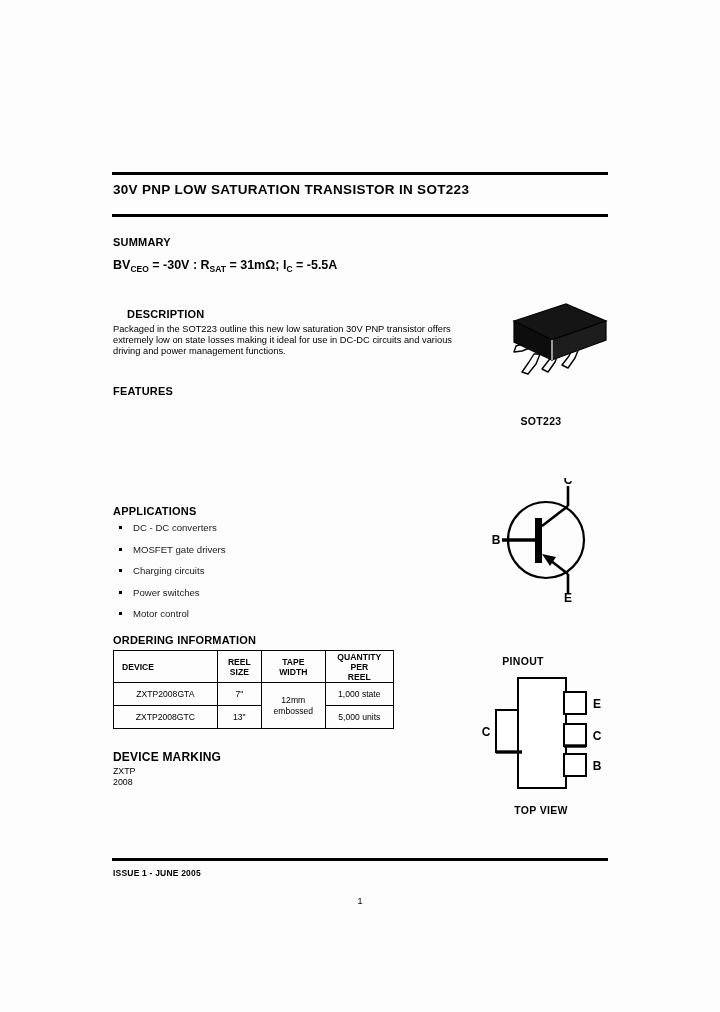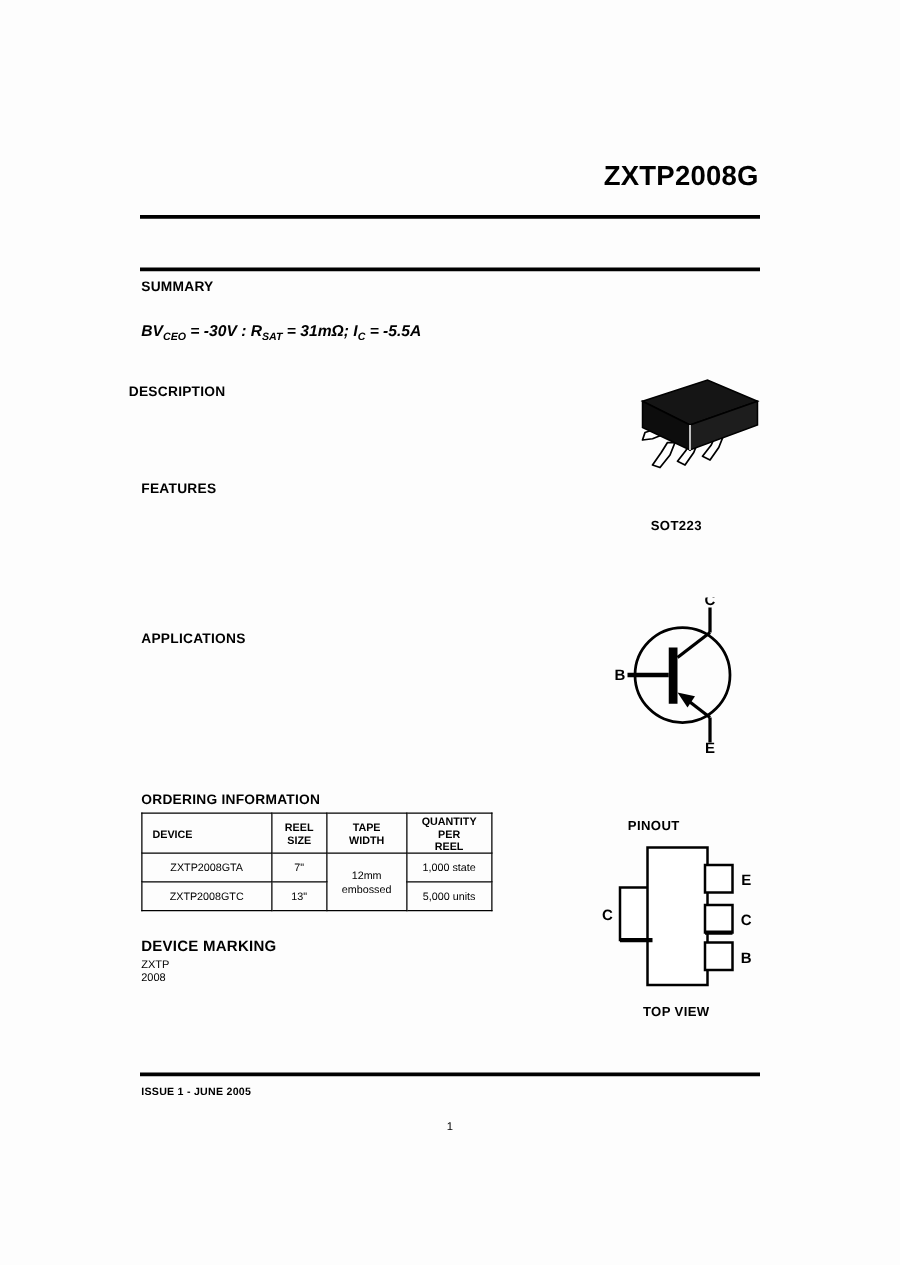--- a/index.html
+++ b/index.html
@@ -51,34 +51,33 @@
     letter-spacing: 0.3px;
   }
 
   
   .heading {
     position: absolute;
     font-size: 11px;
     font-weight: bold;
     letter-spacing: 0.2px;
   }
-  .h-summary     { left: 113px; top: 224px; }
-  .h-description { left: 103px; top: 308px; }
+  .h-summary     { left: 113px; top: 236px; }
+  .h-description { left: 127px; top: 308px; }
   .h-features    { left: 113px; top: 385px; }
   .h-apps        { left: 113px; top: 505px; }
   .h-ordering    { left: 113px; top: 634px; }
   .h-marking     { left: 113px; top: 750px; font-size: 12px; }
 
   .summary-line {
     position: absolute;
     left: 113px;
     top: 258px;
     font-size: 12.5px;
     font-weight: bold;
-    font-style: italic;
   }
   .summary-line sub {
     font-size: 8.5px;
     vertical-align: baseline;
     position: relative;
     top: 3px;
   }
 
   .description {
     position: absolute;
@@ -198,34 +197,42 @@
   }
   .fig-package { left: 484px; top: 296px; width: 130px; height: 90px; }
   .fig-symbol  { left: 486px; top: 478px; width: 120px; height: 125px; }
   .fig-pinout  { left: 478px; top: 668px; width: 135px; height: 130px; }
 </style>
 </head>
 <body>
 
 <div class="page">
 
-  <div class="part-number">ZXTP2008G</div>
   <div class="rule rule-top"></div>
+  <div class="title-line">30V PNP LOW SATURATION TRANSISTOR IN SOT223</div>
   <div class="rule rule-mid"></div>
 
   <div class="heading h-summary">SUMMARY</div>
   <div class="summary-line">
     <span>BV</span><sub>CEO</sub><span> = -30V : R</span><sub>SAT</sub><span> = 31mΩ; I</span><sub>C</sub><span> = -5.5A</span>
   </div>
 
   <div class="heading h-description">DESCRIPTION</div>
+  <div class="description">Packaged in the SOT223 outline this new low saturation 30V PNP transistor offers extremely low on state losses making it ideal for use in DC-DC circuits and various driving and power management functions.</div>
 
   <div class="heading h-features">FEATURES</div>
 
   <div class="heading h-apps">APPLICATIONS</div>
+  <ul class="bullet-list apps-list">
+    <li>DC - DC converters</li>
+    <li>MOSFET gate drivers</li>
+    <li>Charging circuits</li>
+    <li>Power switches</li>
+    <li>Motor control</li>
+  </ul>
 
   <div class="heading h-ordering">ORDERING INFORMATION</div>
   <table class="order-table">
     <thead>
       <tr>
         <th class="col-device device-head">DEVICE</th>
         <th class="col-reel">
           <span>REEL</span><br>
           <span>SIZE</span>
         </th>

